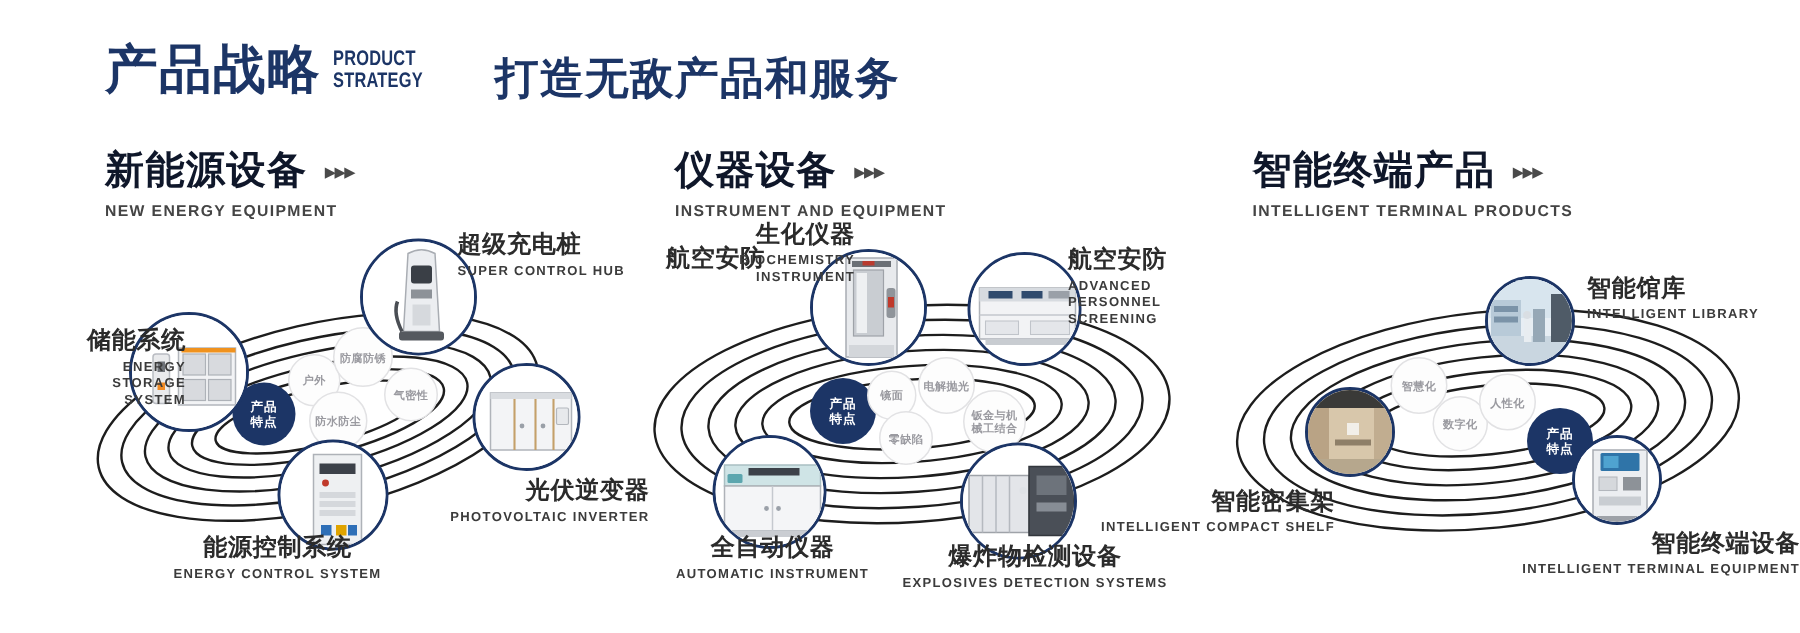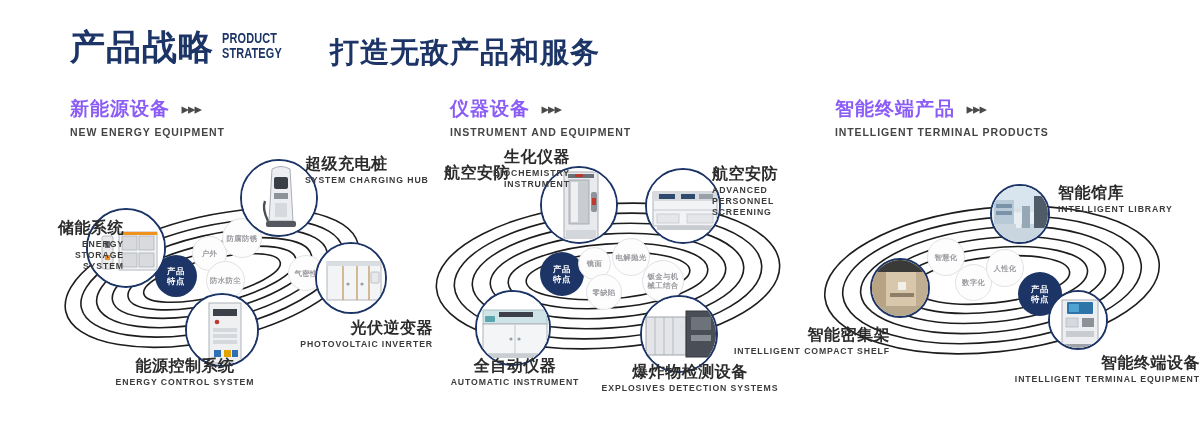--- a/index.html
+++ b/index.html
@@ -23,21 +23,21 @@
     letter-spacing:0.2px;transform:scaleX(.78);transform-origin:left top;
   }
   .hdr-sub{
     position:absolute;left:330px;top:33px;
     font-size:29px;font-weight:bold;color:#1c3566;letter-spacing:1px;
   }
 
   
   .sec{position:absolute;}
   .sec-cn{
-    font-size:19px;font-weight:bold;color:#8b5cf6;letter-spacing:1px;
+    font-size:26px;font-weight:bold;color:#0f172a;letter-spacing:1px;
     display:inline-block;vertical-align:middle;
   }
   .sec-arrows{
     display:inline-block;vertical-align:middle;margin-left:7px;
     color:#4a4a4a;font-size:15px;font-weight:bold;letter-spacing:-1px;
   }
   .sec-en{
     margin-top:4px;font-size:10.5px;font-weight:bold;color:#444;
     letter-spacing:0.9px;
   }
@@ -118,21 +118,21 @@
       </g>
     </svg>
 
     <div class="feat core" style="left:155px;top:105px;width:42px;height:42px;flex-direction:column;">
       <span>产品</span>
       <span>特点</span>
     </div>
     <div class="feat" style="left:192px;top:86px;width:35px;height:35px;">户外</div>
     <div class="feat" style="left:222px;top:68px;width:40px;height:40px;">防腐防锈</div>
     <div class="feat" style="left:206px;top:111px;width:39px;height:39px;">防水防尘</div>
-    <div class="feat" style="left:256px;top:105px;width:36px;height:36px;margin-left:32px;">气密性</div>
+    <div class="feat" style="left:256px;top:95px;width:36px;height:36px;">气密性</div>
 
     <div class="node" style="left:86px;top:58px;width:80px;height:80px;">
       <div class="ph">
         <svg width="80" height="80" viewBox="0 0 80 80">
           <rect x="0" y="0" width="80" height="80" fill="#ffffff"></rect>
           <rect x="14" y="26" width="11" height="33" rx="2" fill="#e9eaec" stroke="#b9bcc2" stroke-width="1"></rect>
           <rect x="17" y="31" width="5" height="7" fill="#6f7379"></rect>
           <rect x="17" y="45" width="5" height="5" fill="#f08a23"></rect>
           <rect x="31" y="22" width="38" height="38" fill="#f2f3f5" stroke="#b2b6bc" stroke-width="1"></rect>
           <rect x="34" y="26" width="15" height="14" fill="#d8dade" stroke="#aeb2b8" stroke-width=".8"></rect>
@@ -156,21 +156,21 @@
           <rect x="32" y="16" width="14" height="12" rx="2" fill="#3a3f46"></rect>
           <rect x="32" y="32" width="14" height="6" fill="#8d9298"></rect>
           <rect x="33" y="42" width="12" height="14" fill="#d6d9dd"></rect>
           <rect x="24" y="60" width="30" height="6" rx="2" fill="#55595f"></rect>
           <path d="M26 60 q-6 -12 -3 -20" fill="none" stroke="#4a4e54" stroke-width="2.4"></path>
         </svg>
       </div>
     </div>
     <div class="nlabel" style="left:305px;top:4px;width:130px;">
       <div class="cn">超级充电桩</div>
-      <div class="en">SYSTEM CHARGING HUB</div>
+      <div class="en">SUPER CONTROL HUB</div>
     </div>
 
     <div class="node" style="left:315px;top:92px;width:72px;height:72px;">
       <div class="ph">
         <svg width="72" height="72" viewBox="0 0 72 72">
           <rect x="0" y="0" width="72" height="72" fill="#ffffff"></rect>
           <rect x="10" y="18" width="54" height="38" fill="#f3f4f6" stroke="#b0b4ba" stroke-width="1"></rect>
           <rect x="10" y="18" width="54" height="4" fill="#d9dce0"></rect>
           <line x1="26" y1="22" x2="26" y2="56" stroke="#c4a06a" stroke-width="1.4"></line>
           <line x1="40" y1="22" x2="40" y2="56" stroke="#c4a06a" stroke-width="1.4"></line>

